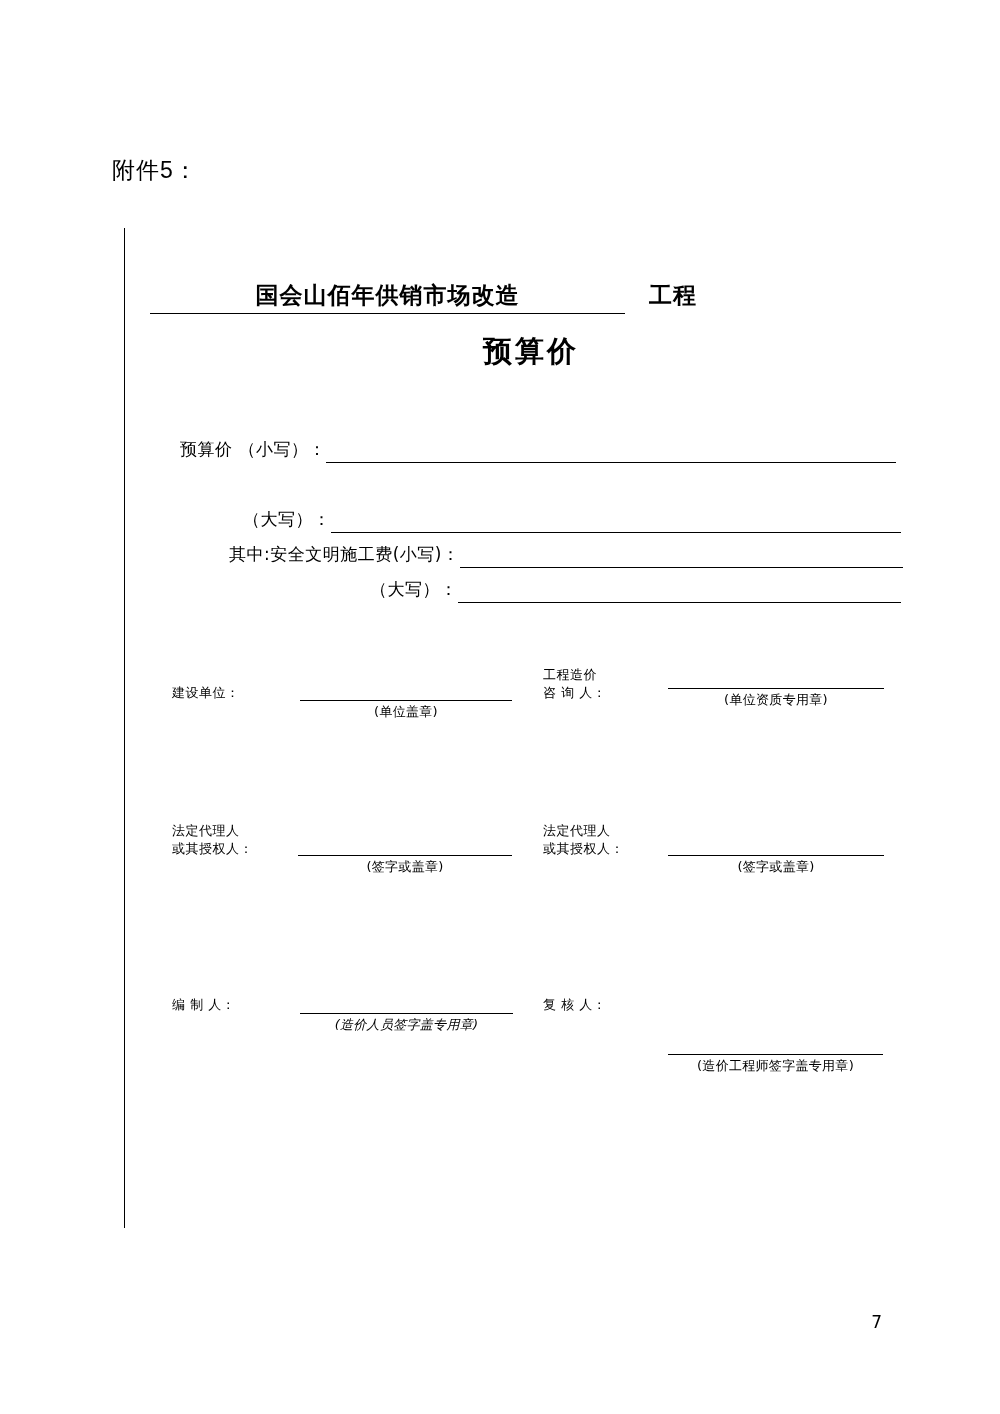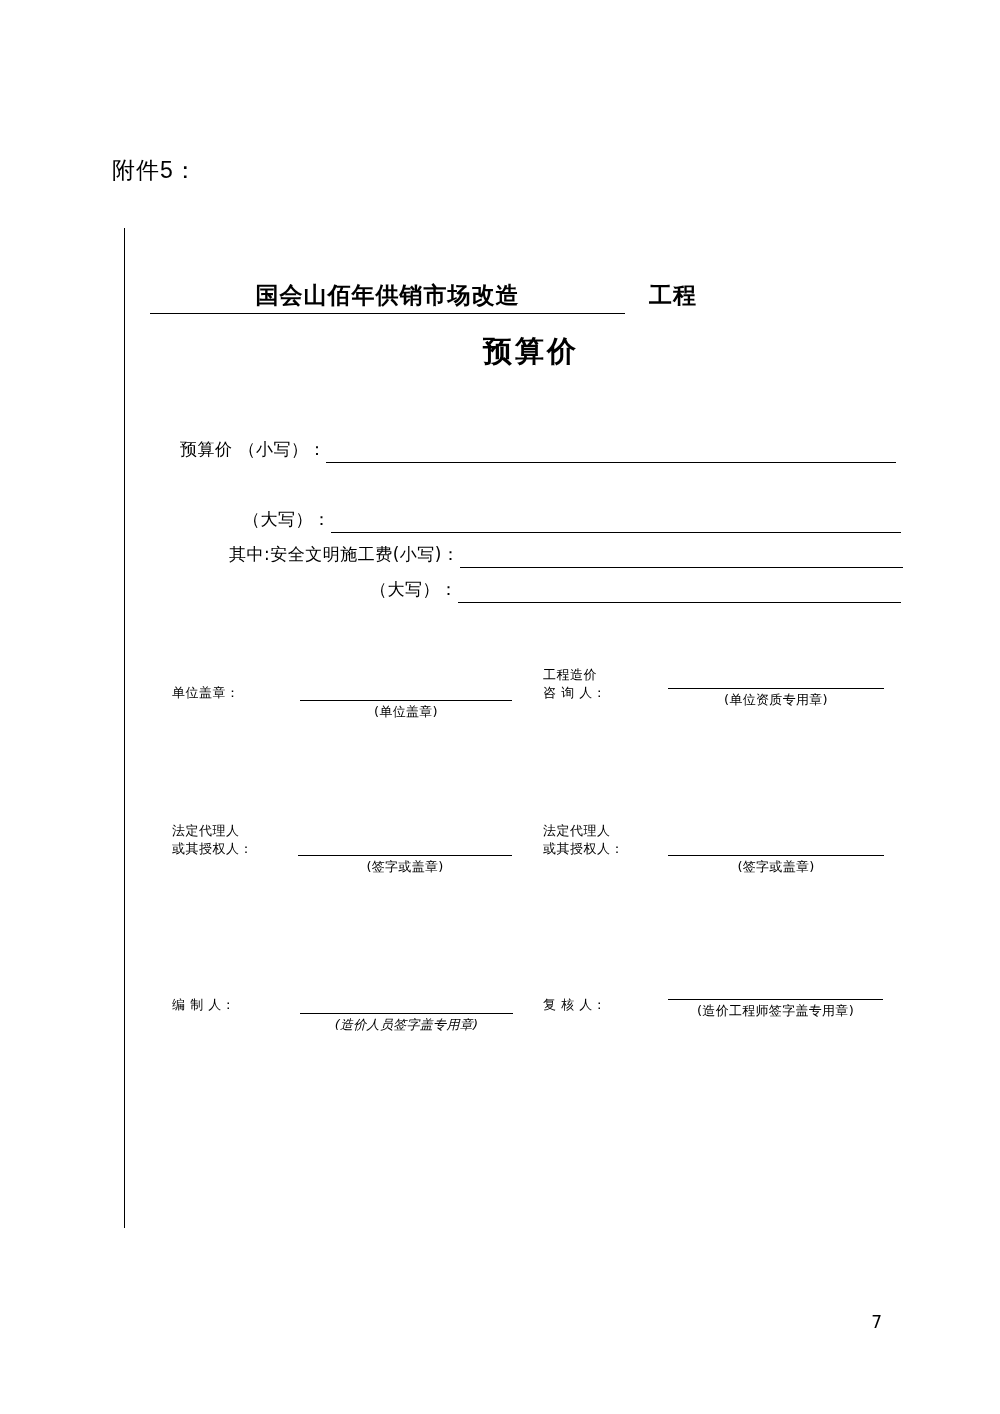--- a/index.html
+++ b/index.html
@@ -151,21 +151,21 @@
   
   .blk-lg2-label   { position: absolute; left: 543px; top: 822px; }
   .blk-lg2-line    { position: absolute; left: 668px; top: 855px; width: 216px; }
 
   
   .blk-prep-label  { position: absolute; left: 172px; top: 996px; }
   .blk-prep-line   { position: absolute; left: 300px; top: 1013px; width: 213px; font-style: italic; }
 
   
   .blk-rev-label   { position: absolute; left: 543px; top: 996px; }
-  .blk-rev-line    { position: absolute; left: 668px; top: 999px; width: 215px; }
+  .blk-rev-line    { position: absolute; left: 668px; top: 1054px; width: 215px; }
 
   
   .date-row {
     position: absolute;
     left: 392px;
     top: 1094px;
     font-size: 17px;
     font-family: "DejaVu Sans", sans-serif;
     letter-spacing: 1px;
     white-space: nowrap;
@@ -216,21 +216,21 @@
     <span class="amt-label">其中:安全文明施工费(小写)：</span>
     <span class="amt-line" style="width:443px"></span>
   </div>
 
   <div class="amt-row row-safe-b">
     <span class="amt-label">（大写）：</span>
     <span class="amt-line" style="width:443px"></span>
   </div>
 
   <div class="sig blk-build-label">
-    <div class="sig-label">单位盖章：</div>
+    <div class="sig-label">建设单位：</div>
   </div>
   <div class="sig blk-build-line">
     <div class="sig-line"></div>
     <div class="sig-note">(单位盖章)</div>
   </div>
 
   <div class="sig blk-cons-label">
     <div class="sig-label">工程造价</div>
     <div class="sig-label">咨 询 人：</div>
   </div>

